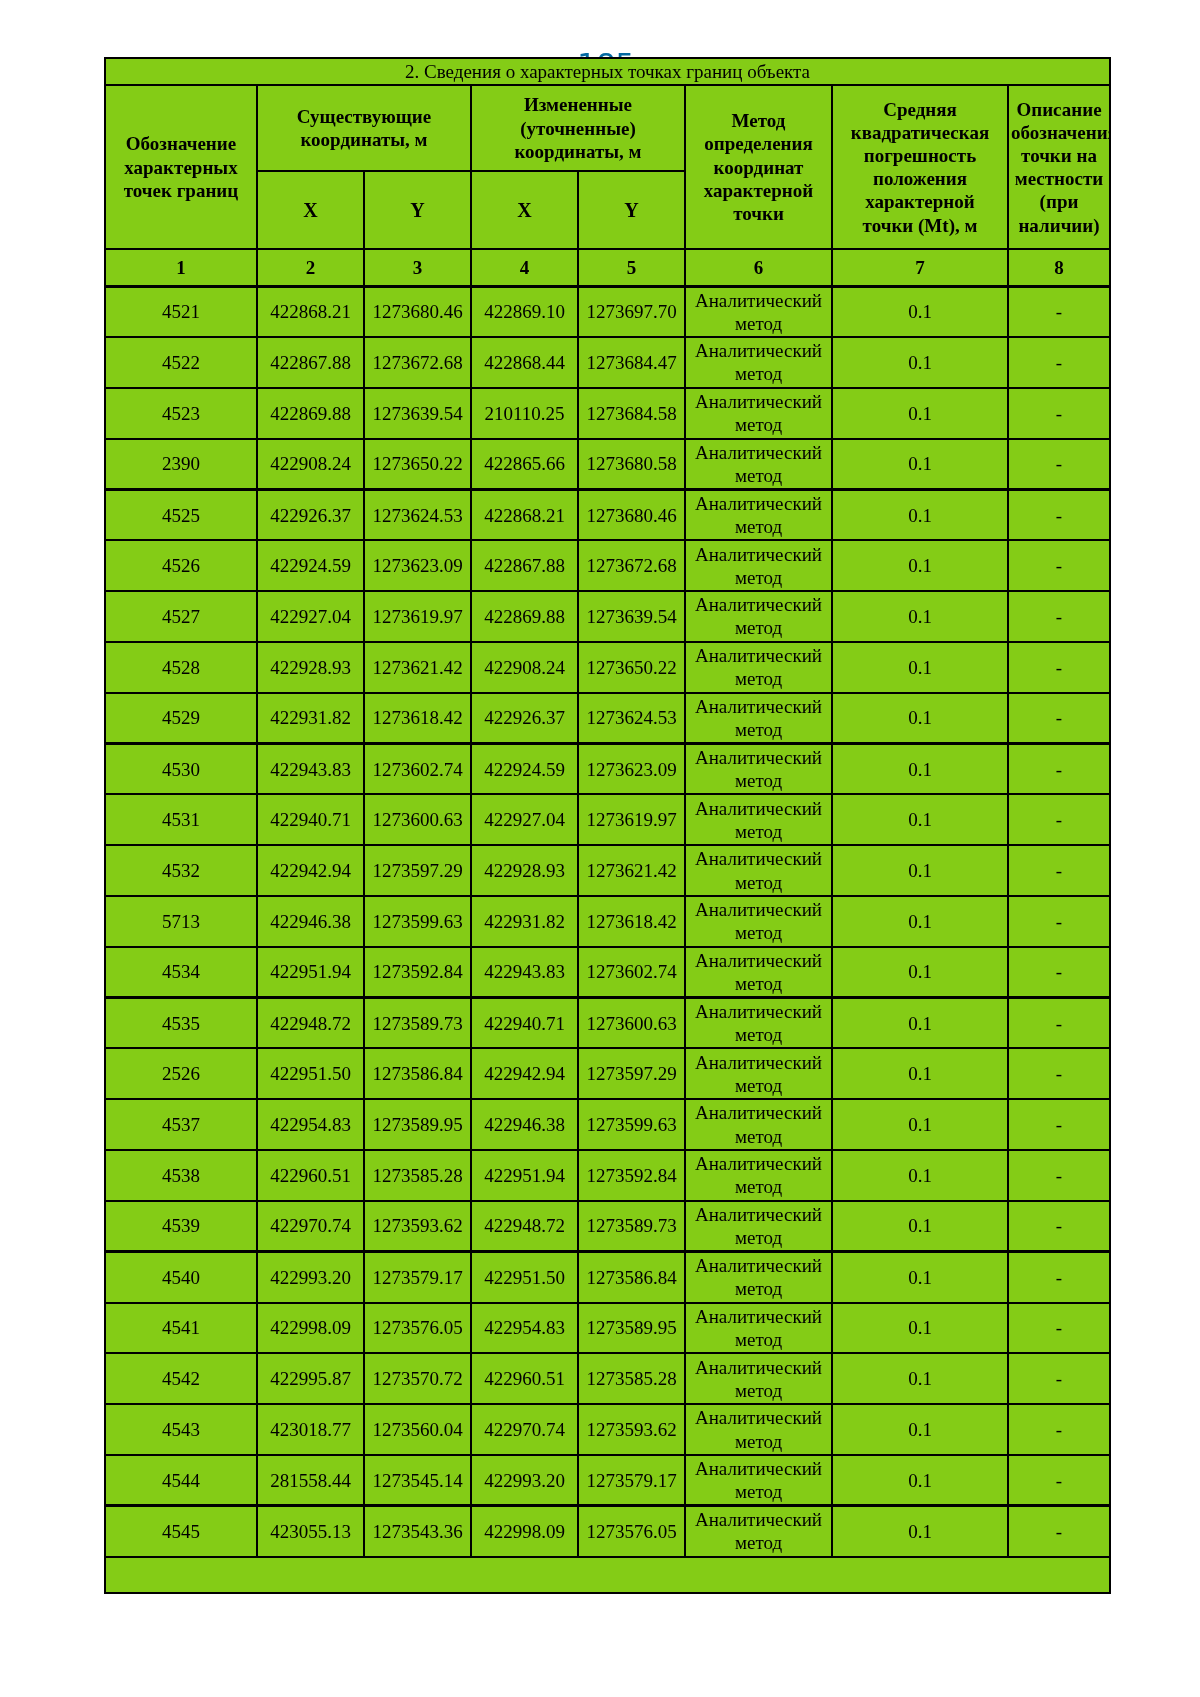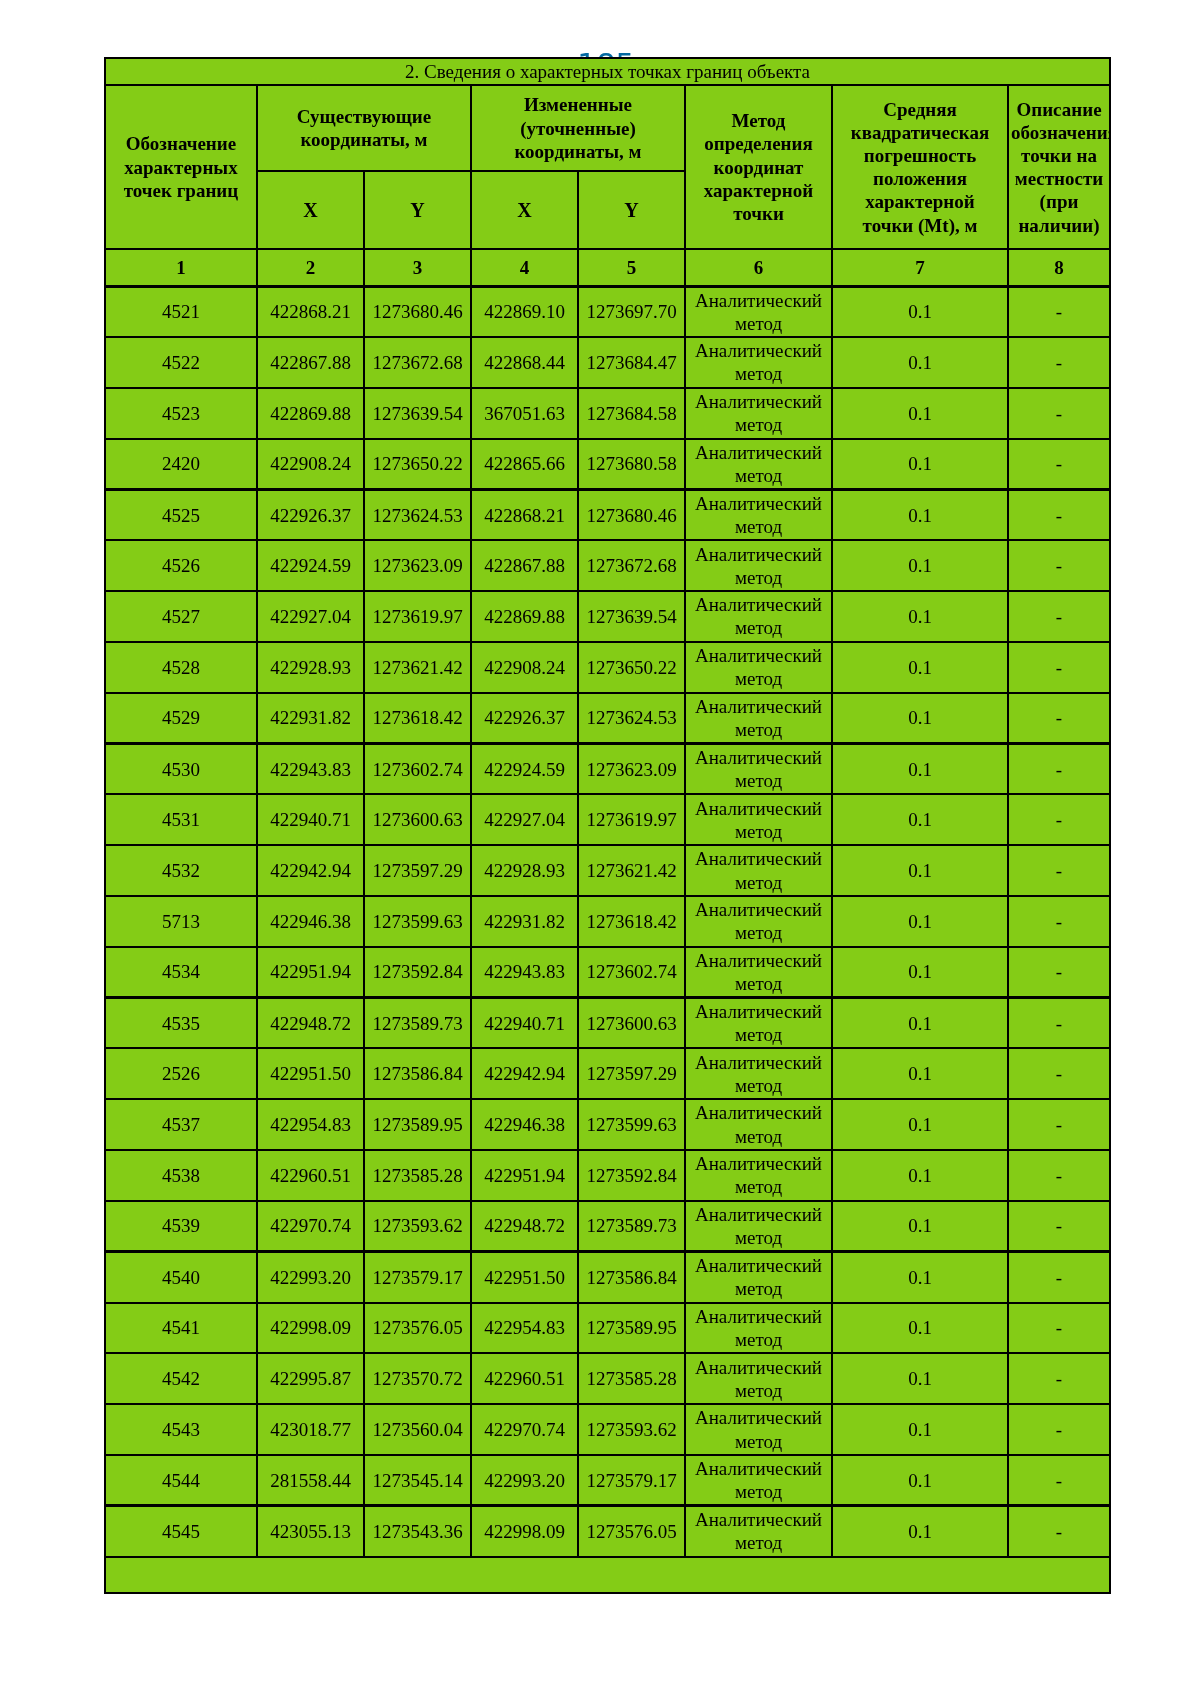--- a/index.html
+++ b/index.html
@@ -143,29 +143,29 @@
         <td>1273684.47</td>
         <td class="method-cell">Аналитический
 метод</td>
         <td>0.1</td>
         <td>-</td>
       </tr>
       <tr class="data-row">
         <td>4523</td>
         <td>422869.88</td>
         <td>1273639.54</td>
-        <td>367051.63</td>
+        <td>210110.25</td>
         <td>1273684.58</td>
         <td class="method-cell">Аналитический
 метод</td>
         <td>0.1</td>
         <td>-</td>
       </tr>
       <tr class="data-row">
-        <td>2420</td>
+        <td>2390</td>
         <td>422908.24</td>
         <td>1273650.22</td>
         <td>422865.66</td>
         <td>1273680.58</td>
         <td class="method-cell">Аналитический
 метод</td>
         <td>0.1</td>
         <td>-</td>
       </tr>
       <tr class="data-row thick">

